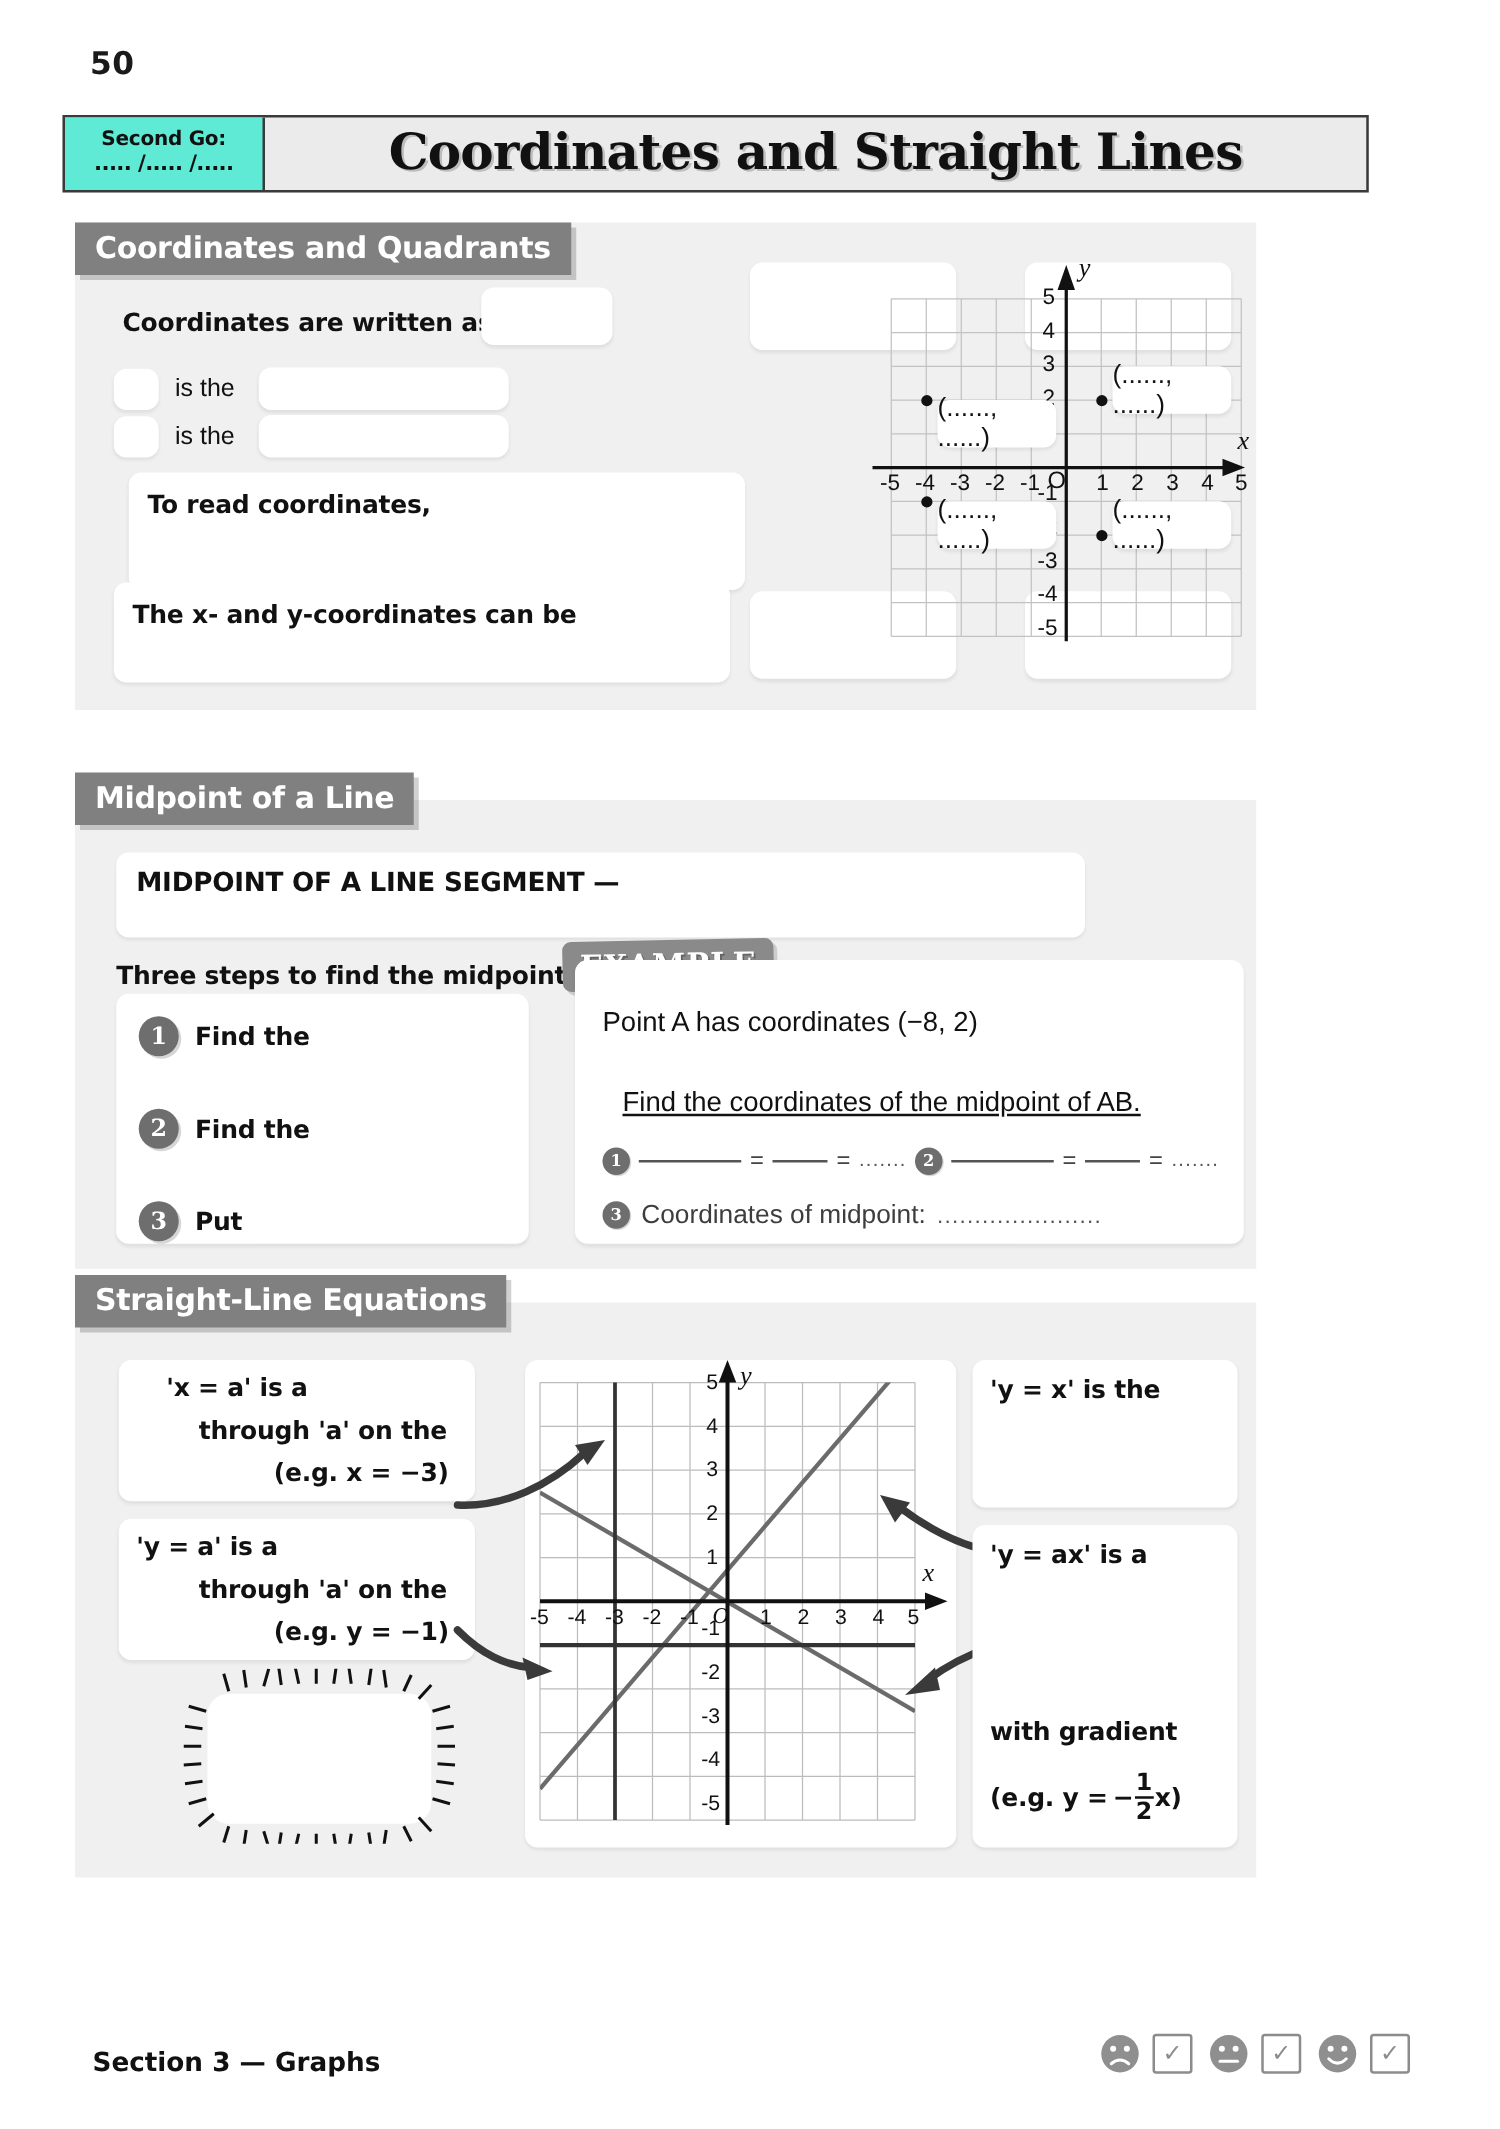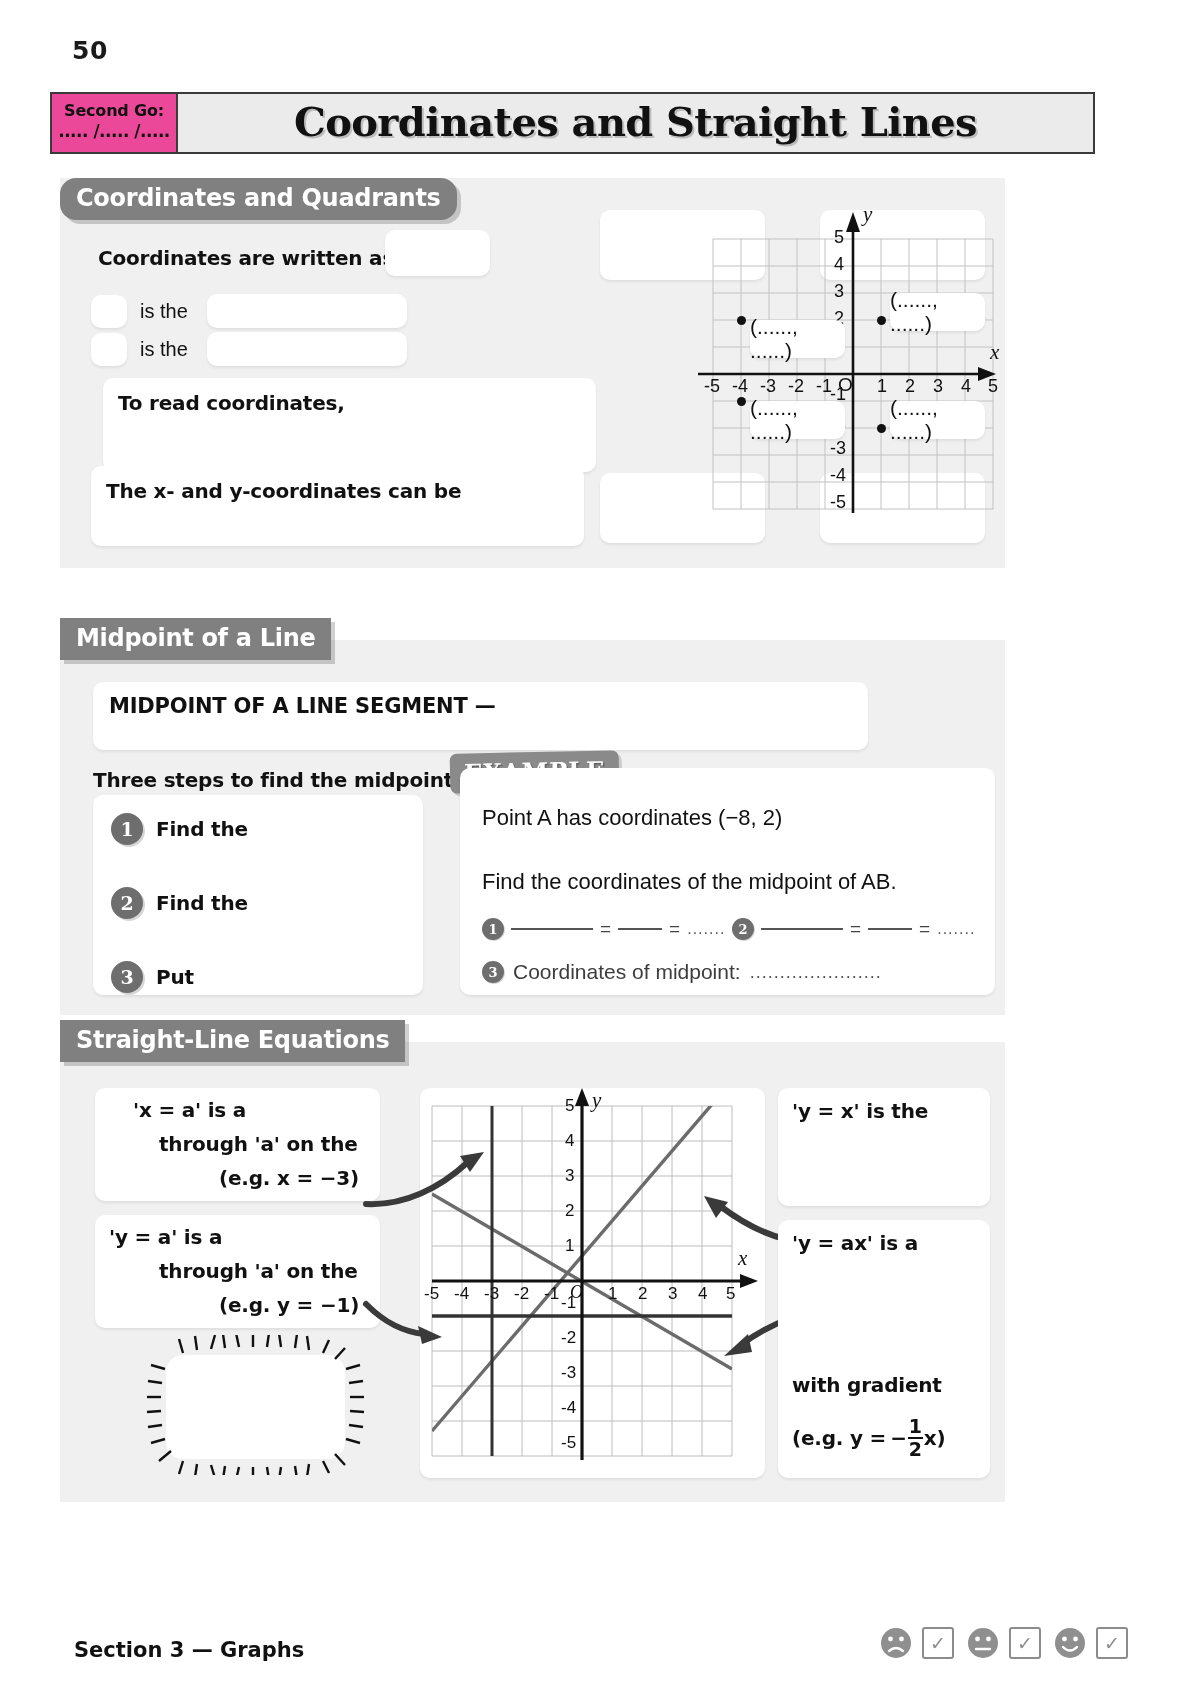--- a/index.html
+++ b/index.html
@@ -20,21 +20,21 @@
     font-size:25px;font-weight:600;color:#1a1a1a;letter-spacing:.5px;
   }
 
   
   .titlebar{
     position:absolute;left:50px;top:92px;width:1045px;height:62px;
     background:#ebebeb;border:2px solid #3a3a3a;
     display:flex;align-items:stretch;box-sizing:border-box;
   }
   .secondgo{
-    width:126px;border-right:2px solid #3a3a3a;background:#ec4899;
+    width:160px;border-right:2px solid #3a3a3a;background:#5eead4;
     display:flex;flex-direction:column;justify-content:center;align-items:center;
     font-family:"DejaVu Sans", sans-serif;font-weight:700;
     line-height:1.05;box-sizing:border-box;padding-bottom:2px;
   }
   .secondgo .sg-label{font-size:16px;letter-spacing:-.2px;}
   .secondgo .sg-dates{font-size:17px;letter-spacing:-.5px;margin-top:3px;}
   .title-main{
     flex:1;display:flex;align-items:center;justify-content:center;
     font-family:"DejaVu Serif", serif;font-weight:700;
     font-size:40px;letter-spacing:-.6px;color:#111;
@@ -61,21 +61,21 @@
     font-family:"DejaVu Sans", sans-serif;
     font-weight:700;font-size:20px;color:#111;letter-spacing:-.2px;
   }
   .txt-reg{
     font-family:"Liberation Sans", sans-serif;
     font-weight:400;font-size:20px;color:#111;
   }
 
   
   #sec-coord{left:60px;top:178px;width:945px;height:390px;}
-  #sec-coord .sec-head{left:0px;top:0px;border-radius:16px;}
+  #sec-coord .sec-head{left:0px;top:0px;}
 
   
   .gridwrap{position:absolute;}
 
   
   #sec-mid{left:60px;top:640px;width:945px;height:375px;}
   #sec-mid .sec-head{left:0px;top:-22px;}
 
   .circnum{
     display:inline-flex;align-items:center;justify-content:center;
@@ -271,21 +271,21 @@
       </div>
       <div style="position:absolute;left:18px;top:166px;display:flex;align-items:center;gap:13px;">
         <span class="circnum">3</span>
         <span class="txt">Put</span>
       </div>
     </div>
 
     <div class="example-tag" style="left:390px;top:112px;">EXAMPLE</div>
     <div class="wbox" style="left:400px;top:128px;width:535px;height:227px;">
       <div class="ex-text" style="left:22px;top:34px;">Point A has coordinates (−8, 2)</div>
-      <div class="ex-text" style="left:22px;top:98px;">Find the coordinates of the midpoint of AB.</div>
+      <div class="ex-text" style="left:38px;top:98px;text-decoration:underline;">Find the coordinates of the midpoint of AB.</div>
 
       <div style="position:absolute;left:22px;top:150px;display:flex;align-items:center;gap:7px;">
         <span class="circnum sm">1</span>
         <span style="display:inline-block;width:82px;border-top:2px solid #555;"></span>
         <span style="font-size:19px;color:#444;">=</span>
         <span style="display:inline-block;width:44px;border-top:2px solid #555;"></span>
         <span style="font-size:19px;color:#444;">=</span>
         <span class="dots" style="font-size:16px;">.......</span>
       </div>
 

